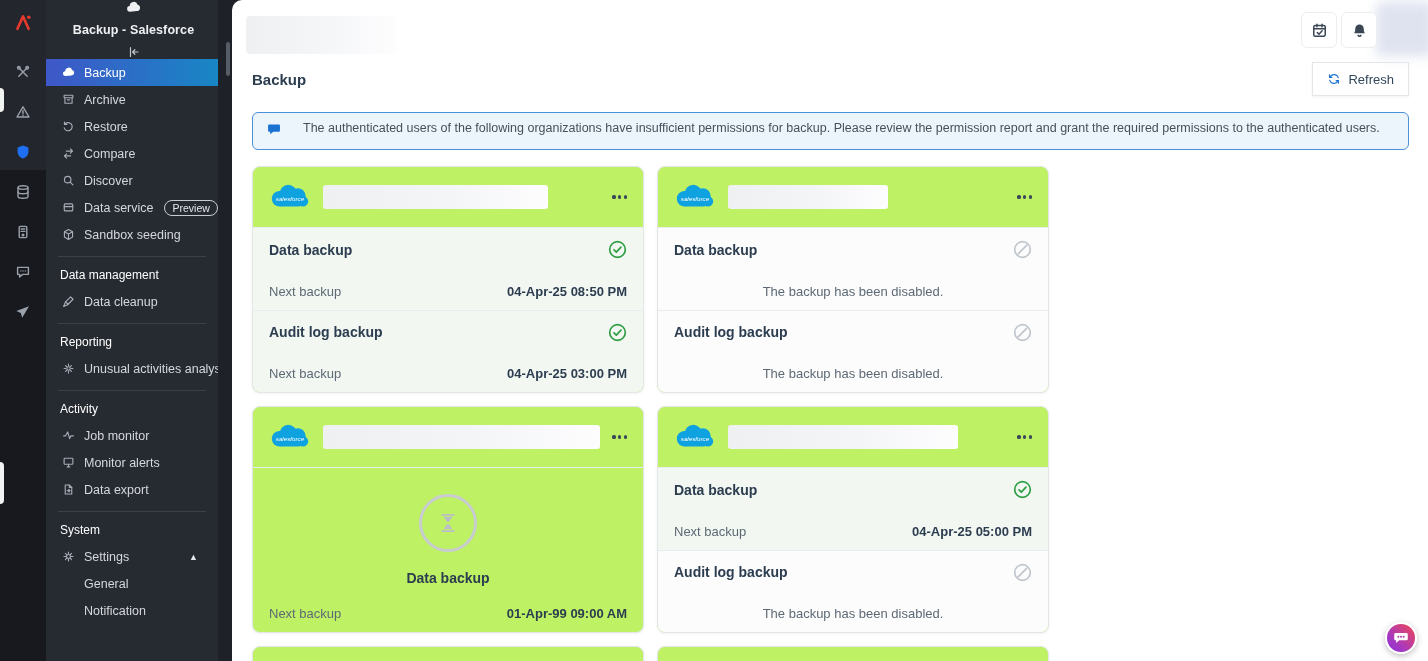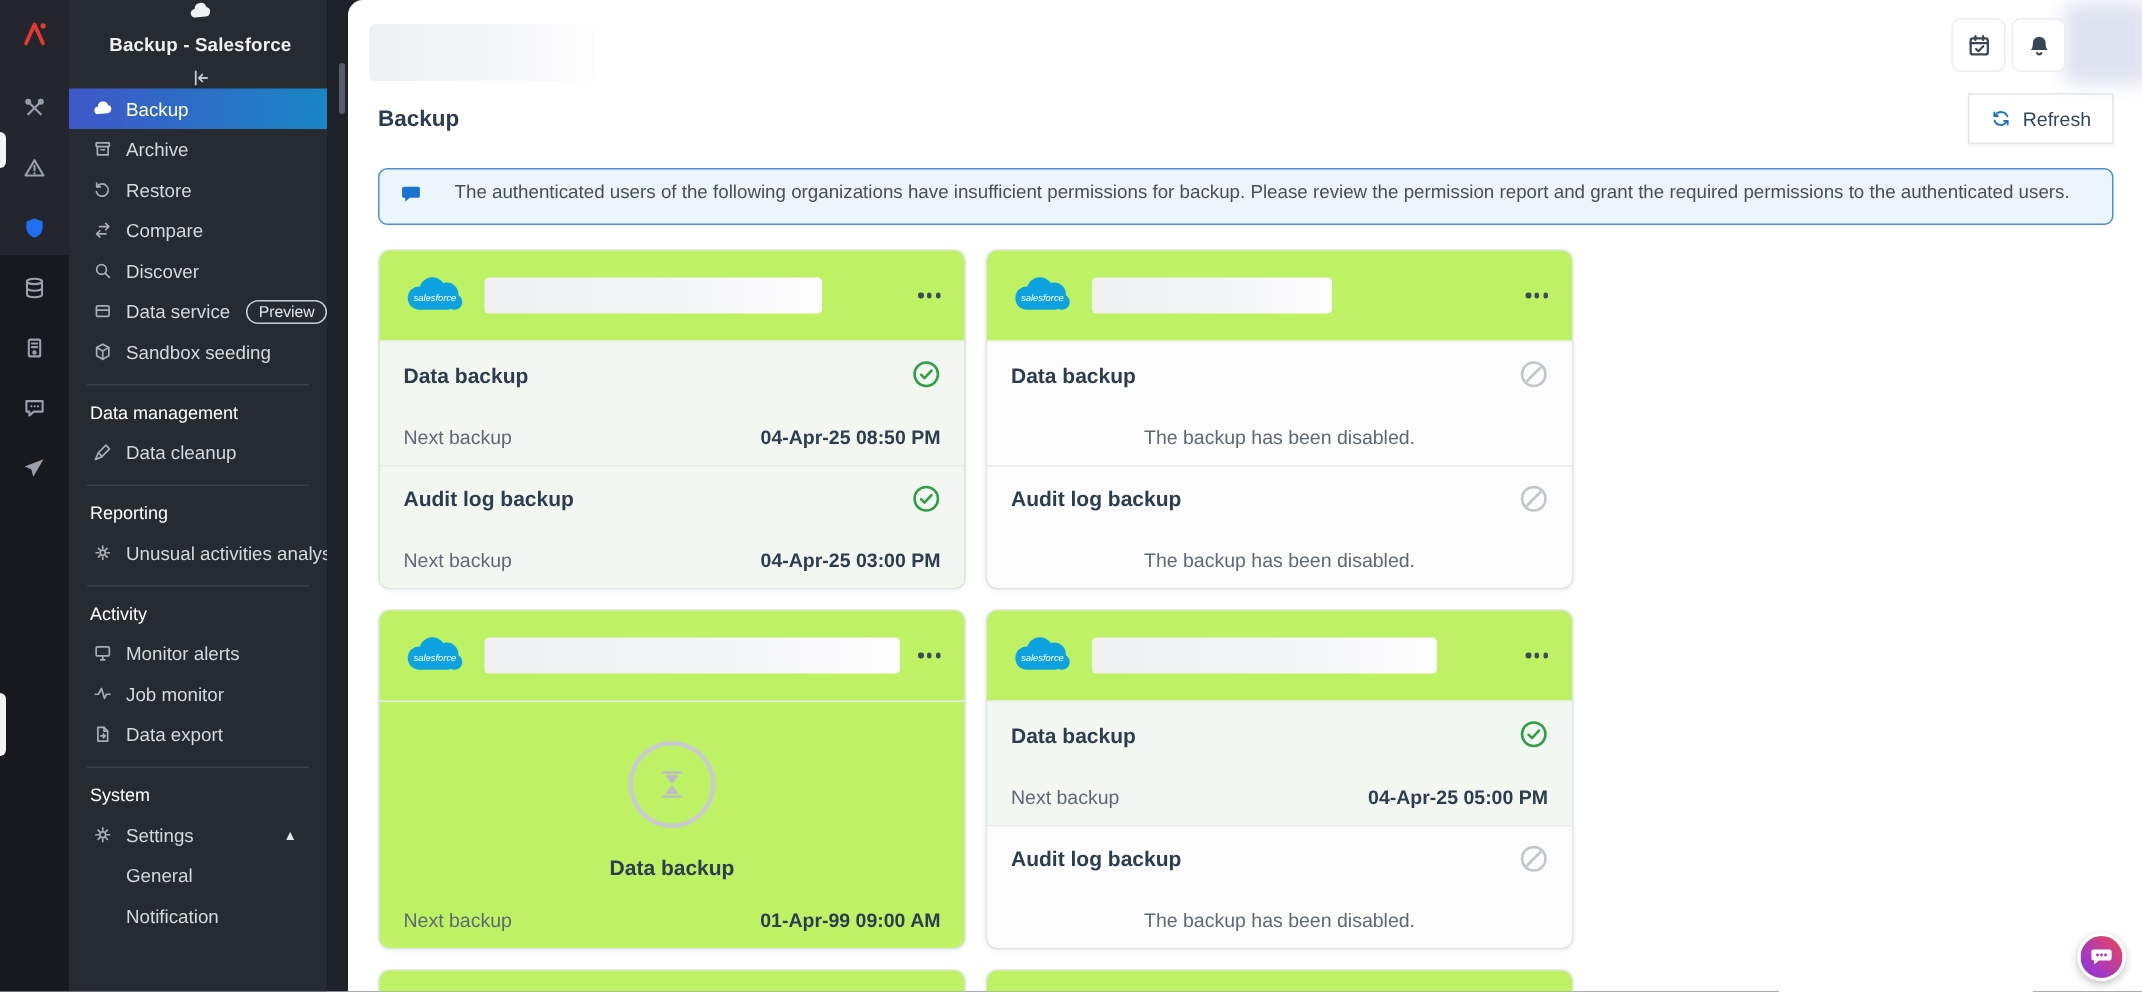--- a/index.html
+++ b/index.html
@@ -336,33 +336,33 @@
             </svg>
           </span>
           <span>Unusual activities analysis</span>
         </div>
       </div>
       <div class="menu-group divided">
         <div class="group-label">Activity</div>
         <div class="menu-item">
           <span class="mi-icon">
             <svg width="13" height="13" viewBox="0 0 16 16" fill="none" stroke="currentColor" stroke-width="1.4" stroke-linecap="round" stroke-linejoin="round">
+              <path d="M2 8.4h2.4L7 3.6l2.4 8.2L11 8.4h3"></path>
+            </svg>
+          </span>
+          <span>Job monitor</span>
+        </div>
+        <div class="menu-item">
+          <span class="mi-icon">
+            <svg width="13" height="13" viewBox="0 0 16 16" fill="none" stroke="currentColor" stroke-width="1.4" stroke-linecap="round" stroke-linejoin="round">
               <rect x="2.6" y="2.8" width="10.8" height="7.4" rx="1"></rect>
               <path d="M6.4 13.4h3.2M8 10.2v3.2"></path>
             </svg>
           </span>
           <span>Monitor alerts</span>
-        </div>
-        <div class="menu-item">
-          <span class="mi-icon">
-            <svg width="13" height="13" viewBox="0 0 16 16" fill="none" stroke="currentColor" stroke-width="1.4" stroke-linecap="round" stroke-linejoin="round">
-              <path d="M2 8.4h2.4L7 3.6l2.4 8.2L11 8.4h3"></path>
-            </svg>
-          </span>
-          <span>Job monitor</span>
         </div>
         <div class="menu-item">
           <span class="mi-icon">
             <svg width="13" height="13" viewBox="0 0 16 16" fill="none" stroke="currentColor" stroke-width="1.4" stroke-linecap="round" stroke-linejoin="round">
               <path d="M4 2.4h5l3 3v8.2H4z"></path>
               <path d="M9 2.4v3h3M6.4 9.4h3.4M8.4 7.8 10 9.4l-1.6 1.6"></path>
             </svg>
           </span>
           <span>Data export</span>
         </div>

